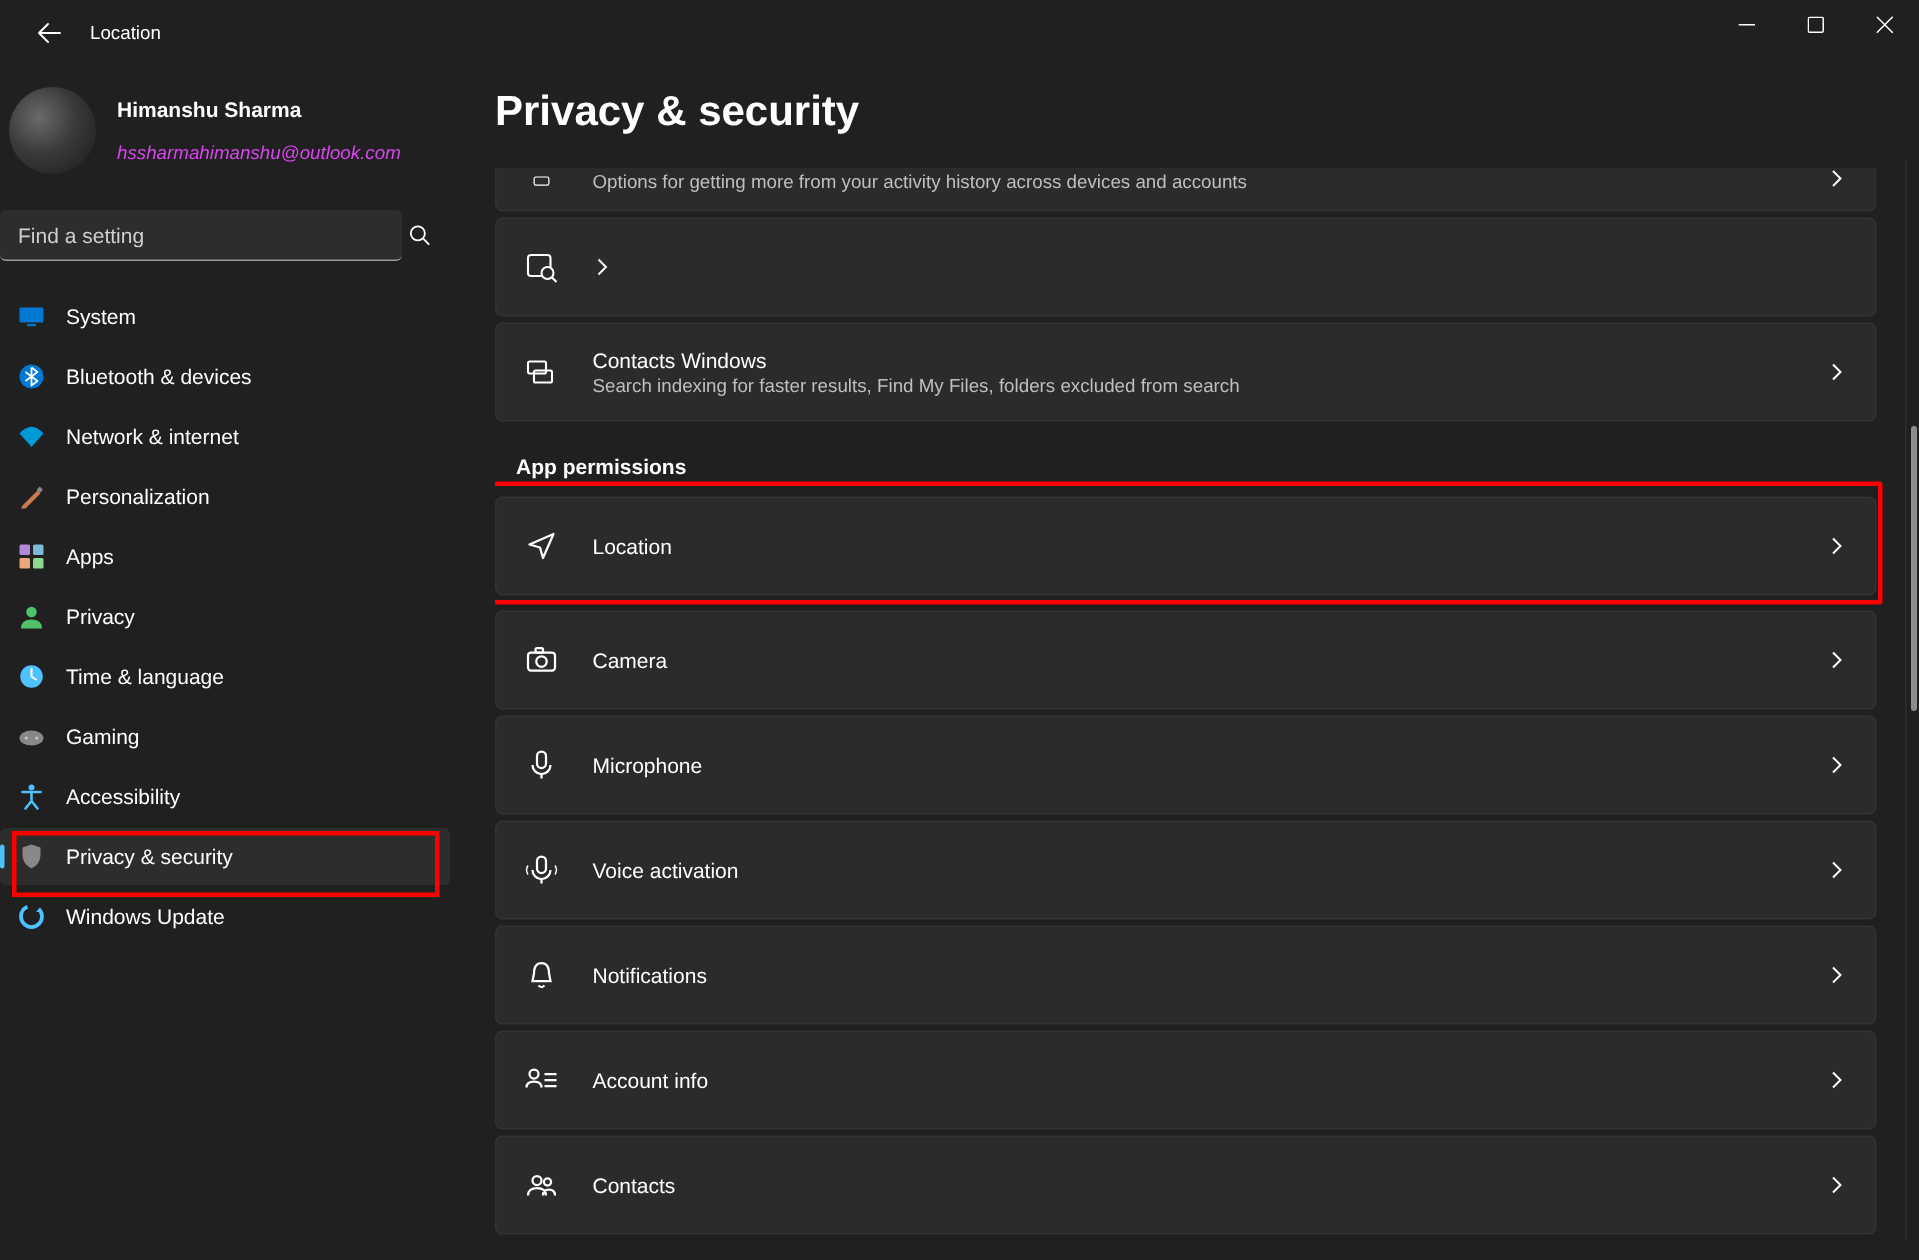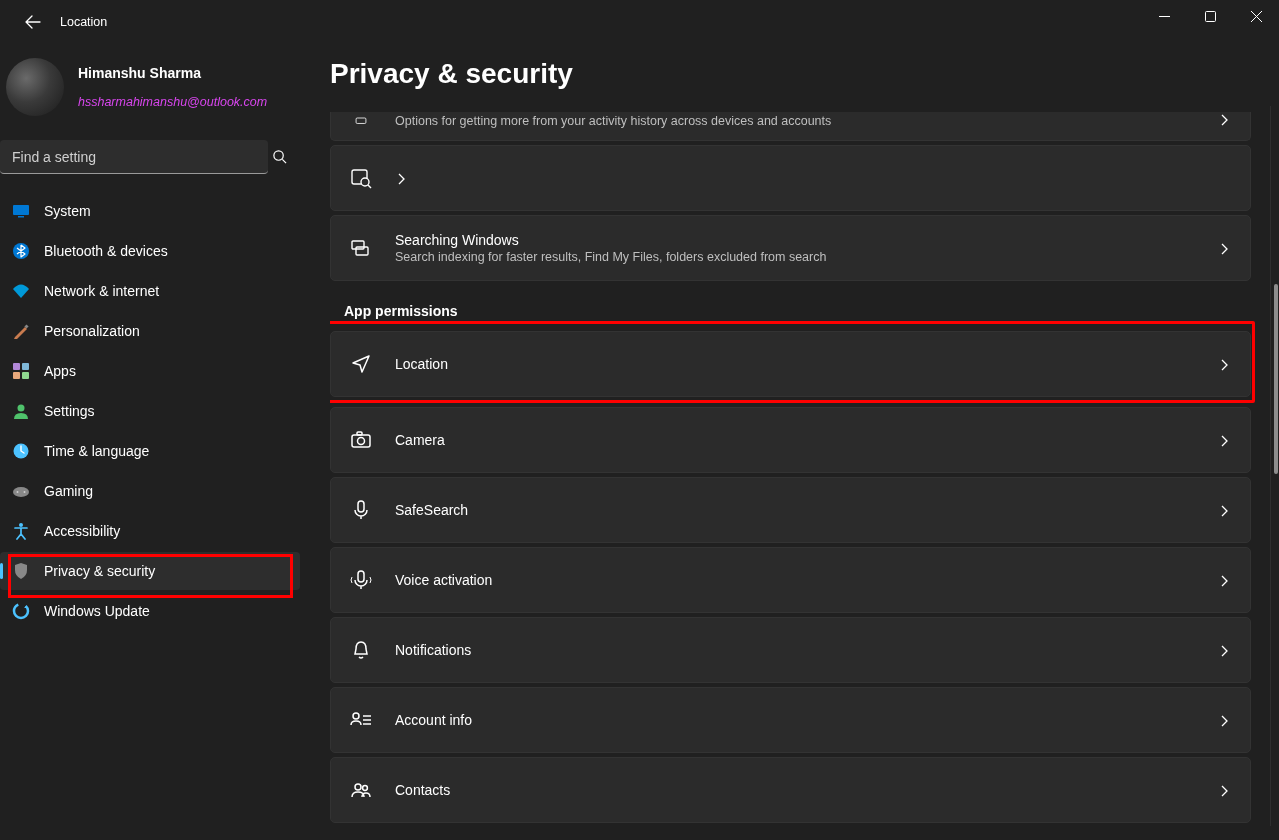--- a/index.html
+++ b/index.html
@@ -348,21 +348,21 @@
           </span>
         <span>Apps</span>
       </div>
       <div class="nav-item">
         <span class="nav-icon">
             <svg width="18" height="18" viewBox="0 0 18 18">
               <circle cx="9" cy="6" r="3.5" fill="#4fc26b"></circle>
               <path d="M2 17 Q2 11 9 11 Q16 11 16 17 Z" fill="#4fc26b"></path>
             </svg>
           </span>
-        <span>Settings</span>
+        <span>Privacy</span>
       </div>
       <div class="nav-item">
         <span class="nav-icon">
             <svg width="18" height="18" viewBox="0 0 18 18">
               <circle cx="9" cy="9" r="7.5" fill="#4cc2ff"></circle>
               <path d="M9 4 V9 L12 11" stroke="#fff" stroke-width="1.4" fill="none" stroke-linecap="round"></path>
             </svg>
           </span>
         <span>Time &amp; language</span>
       </div>
@@ -438,21 +438,21 @@
       </div>
 
       <div class="setting-card">
         <div class="card-icon">
           <svg width="22" height="22" viewBox="0 0 22 22" fill="none" stroke="currentColor" stroke-width="1.4">
               <rect x="2" y="4" width="12" height="8" rx="1"></rect>
               <rect x="6" y="10" width="12" height="8" rx="1"></rect>
             </svg>
         </div>
         <div class="card-text">
-          <div class="card-title">Searching Windows</div>
+          <div class="card-title">Contacts Windows</div>
           <div class="card-sub">Search indexing for faster results, Find My Files, folders excluded from search</div>
         </div>
         <span class="chevron"><svg width="12" height="12" viewBox="0 0 12 12" fill="none" stroke="currentColor" stroke-width="1.3">
               <path d="M4 1 L9 6 L4 11"></path>
             </svg></span>
       </div>
 
       <div class="section-label">App permissions</div>
 
       <div style="position:relative;">
@@ -491,21 +491,21 @@
       </div>
 
       <div class="setting-card">
         <div class="card-icon">
           <svg width="22" height="22" viewBox="0 0 22 22" fill="none" stroke="currentColor" stroke-width="1.5">
               <rect x="8" y="2" width="6" height="11" rx="3"></rect>
               <path d="M5 11 A6 6 0 0 0 17 11 M11 17 V20"></path>
             </svg>
         </div>
         <div class="card-text">
-          <div class="card-title">SafeSearch</div>
+          <div class="card-title">Microphone</div>
         </div>
         <span class="chevron"><svg width="12" height="12" viewBox="0 0 12 12" fill="none" stroke="currentColor" stroke-width="1.3">
               <path d="M4 1 L9 6 L4 11"></path>
             </svg></span>
       </div>
 
       <div class="setting-card">
         <div class="card-icon">
           <svg width="22" height="22" viewBox="0 0 22 22" fill="none" stroke="currentColor" stroke-width="1.5">
               <rect x="8" y="2" width="6" height="11" rx="3"></rect>

